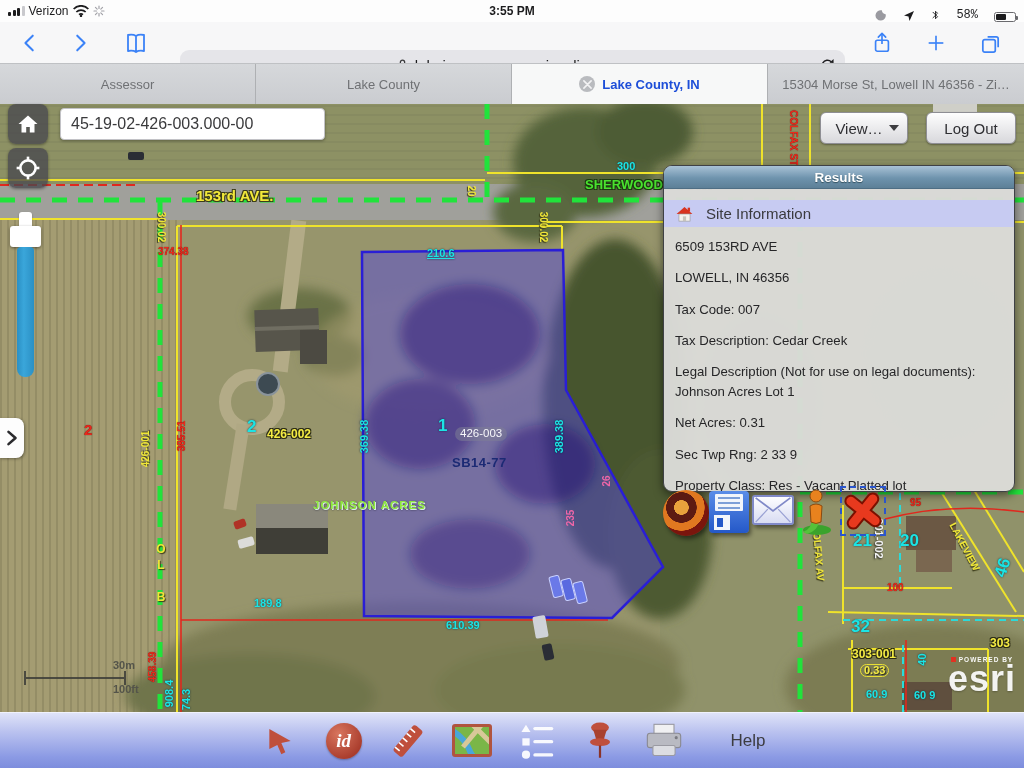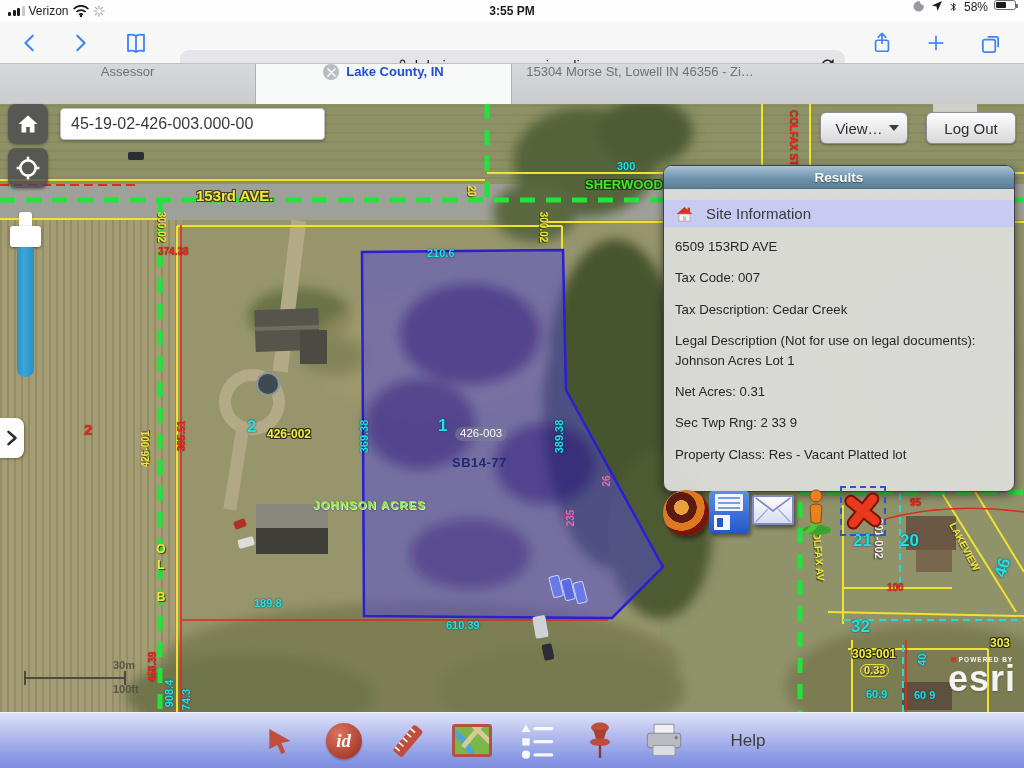--- a/index.html
+++ b/index.html
@@ -4,41 +4,41 @@
 <style>
   html,body{margin:0;padding:0;background:#222;}
   *{box-sizing:border-box;}
   #screen{position:relative;width:1024px;height:768px;overflow:hidden;background:#fff;
     font-family:"Liberation Sans",sans-serif;}
 
   
   #statusbar{position:absolute;left:0;top:0;width:1024px;height:22px;background:#fdfdfd;
     display:flex;align-items:center;font-size:12px;color:#1c1c1e;}
   .sb-left{position:absolute;left:8px;top:0;height:22px;display:flex;align-items:center;gap:4px;}
-  .sb-right{position:absolute;right:8px;top:0;height:22px;display:flex;align-items:flex-start;gap:6px;}
+  .sb-right{position:absolute;right:8px;top:0;height:22px;display:flex;align-items:flex-end;gap:16px;font-family:Liberation Mono, monospace;}
   .sb-center{position:absolute;left:0;right:0;top:0;height:22px;display:flex;align-items:center;justify-content:center;font-weight:bold;font-size:12px;}
   .bars{display:flex;align-items:flex-end;gap:1.5px;height:10px;}
   .bars i{display:block;width:3px;background:#1c1c1e;border-radius:1px;}
   .bars i:nth-child(1){height:4px}.bars i:nth-child(2){height:6px}
   .bars i:nth-child(3){height:8px}.bars i:nth-child(4){height:10px;background:#c9c9cd;}
   .batt{width:22px;height:10px;border:1px solid #6a6a6e;border-radius:2.5px;position:relative;padding:1px;}
   .batt i{display:block;height:100%;width:58%;background:#1c1c1e;border-radius:1px;}
   .batt:after{content:"";position:absolute;right:-3px;top:2.5px;width:2px;height:4px;background:#6a6a6e;border-radius:0 1px 1px 0;}
 
   
   #browserbar{position:absolute;left:0;top:22px;width:1024px;height:41px;background:#f7f7f8;}
   .nav-ic{position:absolute;top:7px;width:28px;height:28px;display:flex;align-items:center;justify-content:center;cursor:pointer;}
   #urlfield{position:absolute;left:180px;top:28px;width:665px;height:30px;background:#e5e5e9;border-radius:9px;
     display:flex;align-items:center;justify-content:center;gap:6px;font-size:15px;color:#1b1b1d;}
   #reloadbtn{position:absolute;right:6px;top:3px;width:24px;height:24px;display:flex;align-items:center;justify-content:center;}
 
   
   #tabbar{position:absolute;left:0;top:63px;width:1024px;height:41px;display:flex;
     background:linear-gradient(#d6d8db,#caccd0);border-top:1px solid #bfc1c4;}
-  .tab{width:256px;height:100%;display:flex;align-items:flex-start;justify-content:center;gap:7px;
+  .tab{width:256px;height:100%;display:flex;align-items:center;justify-content:center;gap:7px;
     font-size:13px;color:#6f7174;border-right:1px solid #aeb0b3;background:linear-gradient(#d6d8db,#caccd0);cursor:pointer;overflow:hidden;white-space:nowrap;}
   .tab.active{background:#f7f8f8;color:#1d4ed8;}
   .tab-close{width:16px;height:16px;border-radius:50%;background:#b9bbbf;display:flex;align-items:center;justify-content:center;flex:0 0 auto;}
 
   
   #map{position:absolute;left:0;top:104px;width:1024px;height:608px;overflow:hidden;background:#97956c;cursor:grab;}
   #maplabels{position:absolute;left:0;top:0;width:1024px;height:608px;pointer-events:none;}
   .ml{position:absolute;white-space:nowrap;transform-origin:center;line-height:1;}
   .cyan{color:#1ce4e4;font-size:11px;font-weight:bold;text-shadow:0 0 2px rgba(0,40,60,.9);}
   .cyan-big{color:#1ce4e4;font-size:17px;font-weight:bold;text-shadow:0 0 2px rgba(0,40,60,.9);}
@@ -212,20 +212,23 @@
           <path d="M9,5 H18 Q20,5 20,7 V16" fill="none" stroke="#3b82f7" stroke-width="1.8"></path>
           <rect x="4" y="8" width="13" height="13" rx="2" fill="none" stroke="#3b82f7" stroke-width="1.8"></rect>
         </svg>
       </div>
   </div>
 
   <div id="tabbar">
     <div class="tab">
         <span>Assessor</span>
       </div>
+    <div class="tab">
+        <span>Lake County</span>
+      </div>
     <div class="tab active">
       <span class="tab-close">
           <svg width="9" height="9" viewBox="0 0 10 10">
             <path d="M1,1 L9,9 M9,1 L1,9" stroke="#f2f2f4" stroke-width="1.8" stroke-linecap="round"></path>
           </svg>
         </span>
       <span style="font-weight:bold;">Lake County, IN</span>
     </div>
     <div class="tab" style="border-right:none">
         <span>15304 Morse St, Lowell IN 46356 - Zi…</span>
@@ -362,21 +365,21 @@
         <line x1="125" y1="567" x2="125" y2="581"></line>
       </g>
     </svg>
 
     
     <div id="maplabels">
         <span class="ml green" style="left: 585px; top: 40px; margin-top: 34px;">SHERWOOD SOUTH</span>
         <span class="ml cyan" style="left: 617px; top: 57px;">300</span>
         <span class="ml ylw-big" style="left: 196px; top: 84px;">153rd AVE.</span>
         <span class="ml red" style="left: 158px; top: 143px;">374.38</span>
-        <span class="ml cyan" style="left: 427px; top: 144px;">210.6</span>
+        <span class="ml cyan" style="left: 427px; top: 144px; text-decoration: underline;">210.6</span>
         <span class="ml ylw-sm" style="left: 146px; top: 118px; transform: rotate(90deg);">300.02</span>
         <span class="ml ylw-sm" style="left: 465px; top: 82px; transform: rotate(90deg);">20</span>
         <span class="ml ylw-sm" style="left: 528px; top: 118px; transform: rotate(90deg);">300.02</span>
         <span class="ml red-big" style="left: 84px; top: 318px;">2</span>
         <span class="ml red" style="left: 167px; top: 327px; transform: rotate(-90deg);">385.51</span>
         <span class="ml ylw-sm" style="left: 128px; top: 340px; transform: rotate(-90deg);">426-001</span>
         <span class="ml cyan-big" style="left: 247px; top: 314px;">2</span>
         <span class="ml ylw-pill" style="left: 267px; top: 324px;">426-002</span>
         <span class="ml cyan-big" style="left: 438px; top: 313px;">1</span>
         <span class="ml white-pill" style="left: 455px; top: 323px;">426-003</span>
@@ -470,20 +473,21 @@
       <svg width="19" height="18" viewBox="0 0 24 22">
           <path d="M2,11 L12,2 L22,11 Z" fill="#d8331f"></path>
           <rect x="16" y="3" width="3" height="5" fill="#d8331f"></rect>
           <rect x="5" y="11" width="14" height="9" fill="#f4f2ee" stroke="#999" stroke-width=".8"></rect>
           <rect x="10" y="14" width="4" height="6" fill="#c8c4bc"></rect>
         </svg>
       <span>Site Information</span>
     </div>
     <div id="resrows">
       <div class="rrow">6509 153RD AVE</div>
+      <div class="rrow">LOWELL, IN 46356</div>
       <div class="rrow">Tax Code: 007</div>
       <div class="rrow">Tax Description: Cedar Creek</div>
       <div class="rrow">Legal Description (Not for use on legal documents): Johnson Acres Lot 1</div>
       <div class="rrow">Net Acres: 0.31</div>
       <div class="rrow">Sec Twp Rng: 2 33 9</div>
       <div class="rrow">Property Class: Res - Vacant Platted lot</div>
 
     </div>
   </div>
 

